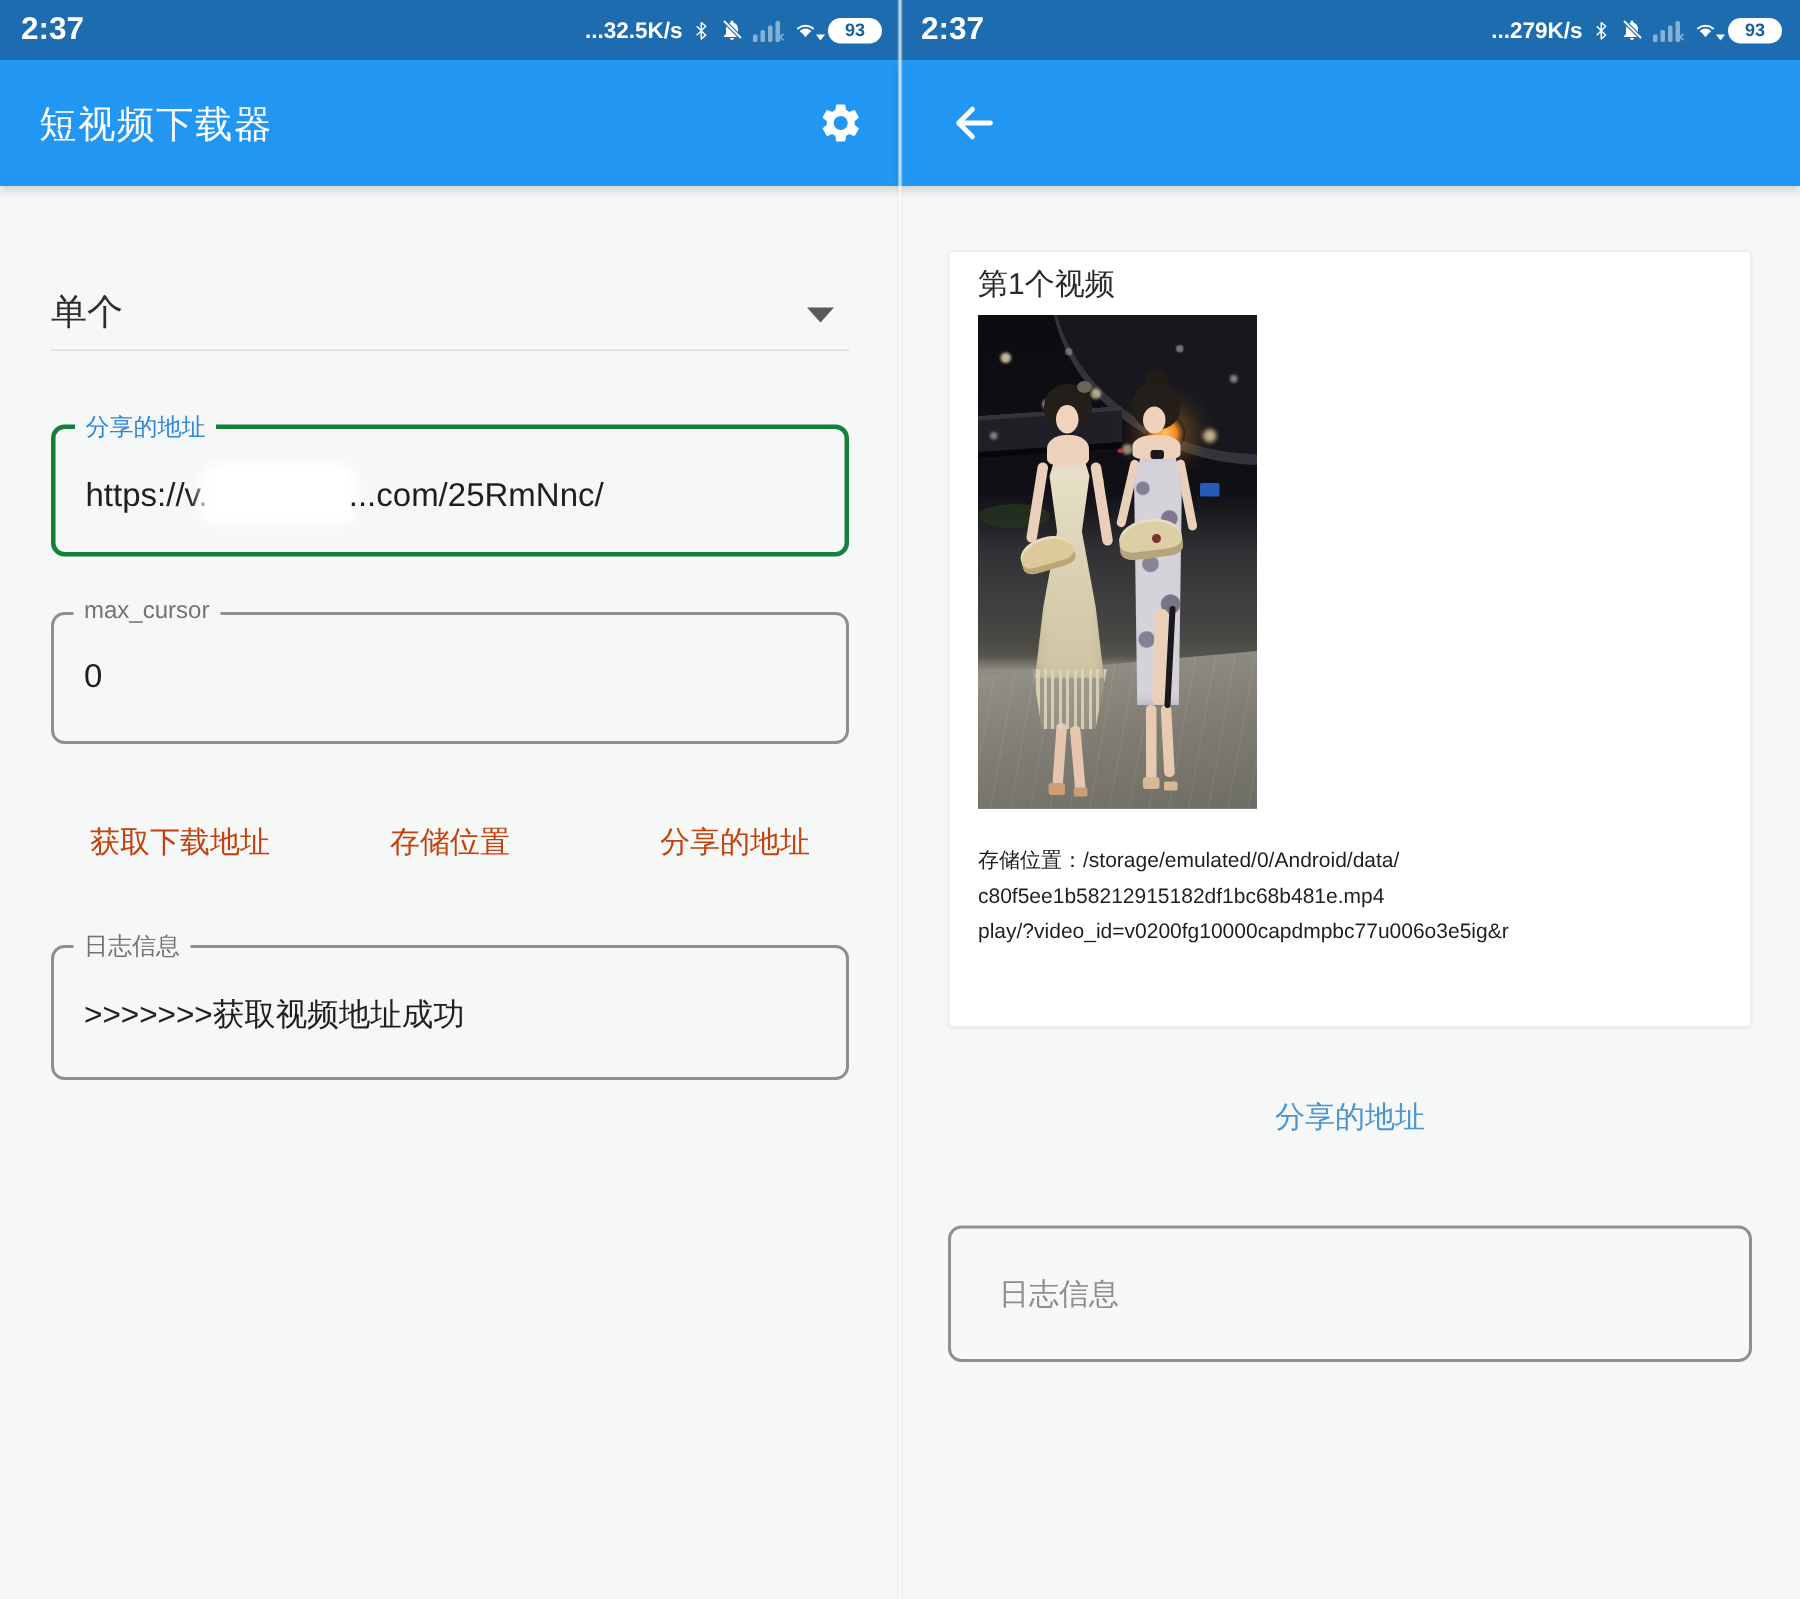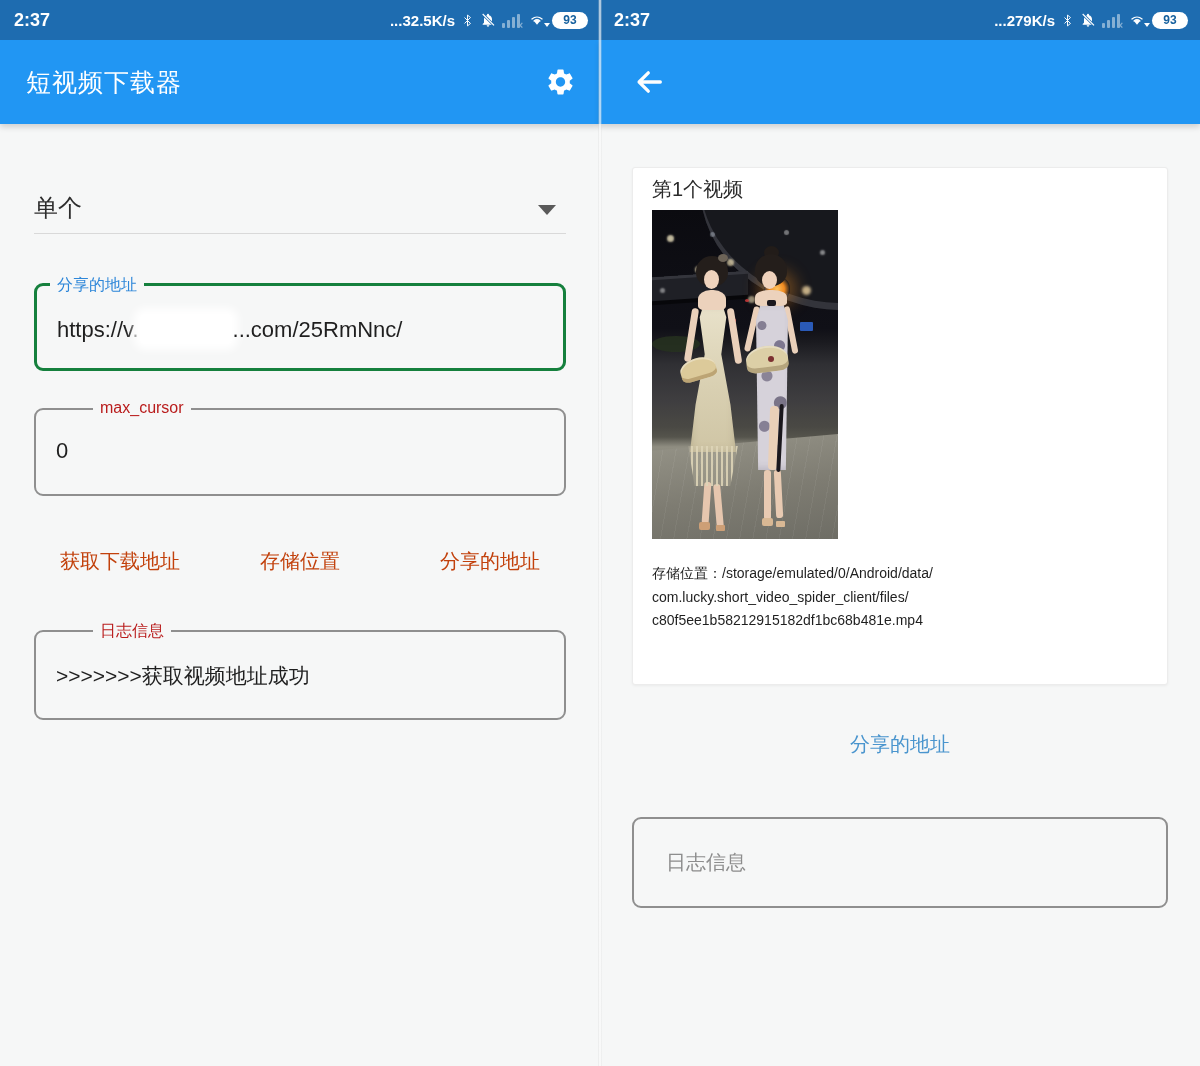--- a/index.html
+++ b/index.html
@@ -9,21 +9,21 @@
     font-family:"Liberation Sans","DejaVu Sans",sans-serif; color:#212121;
   }
   .screen { position:absolute; top:0; width:600px; height:1066px; background:#f6f7f7; }
   #screen-left { left:0; } #screen-right { left:600px; }
   .seam { position:absolute; left:598px; top:0; width:4px; height:1066px; z-index:60;
     background:linear-gradient(90deg, rgba(0,0,0,.06), rgba(255,255,255,.85), rgba(0,0,0,.05)); pointer-events:none; }
 
   
   .statusbar { position:absolute; top:0; left:0; right:0; height:40px; background:#1e6cb0; color:#fff;
     display:flex; align-items:center; justify-content:space-between; padding:0 12px 0 14px; z-index:5; }
-  .sb-time { font-size:18px; font-weight:bold; }
+  .sb-time { font-size:21px; font-weight:bold; }
   .sb-right { display:flex; align-items:center; gap:6px; }
   .sb-speed { font-size:15px; font-weight:bold; }
   .sb-icon { display:inline-flex; align-items:center; }
   .signal-bars { display:inline-flex; align-items:flex-end; gap:2px; position:relative; opacity:.55; width:20px; height:15px; }
   .signal-bars i { display:block; width:3px; background:#dce8f2; border-radius:1px; }
   .sb-x { position:absolute; right:-1px; bottom:-3px; font-size:10px; color:#d7e5f0; font-weight:bold; }
   .wifi-wrap { position:relative; }
   .wifi-tick { position:absolute; right:-4px; bottom:1px; width:0; height:0;
     border-left:3px solid transparent; border-right:3px solid transparent; border-top:4px solid #fff; }
   .battery { min-width:36px; height:17px; background:#fff; border-radius:9px; color:#15609e;
@@ -41,21 +41,21 @@
     border-bottom:1px solid #d9d9d9; font-size:24px; color:#2d2d2d; cursor:pointer; }
   .spinner-caret { position:absolute; right:10px; top:13px; width:0; height:0;
     border-left:9px solid transparent; border-right:9px solid transparent; border-top:10px solid #5a5a5a; }
 
   .field { position:absolute; left:34px; width:532px; border-radius:9px; background:transparent; }
   .field-label { position:absolute; top:-11px; left:13px; background:#f6f7f7; padding:0 7px; font-size:16px; white-space:nowrap; }
   .field-value { position:absolute; left:20px; top:28px; font-size:22px; color:#1f1f1f; white-space:nowrap; }
   #url-field { top:283px; height:88px; border:3px solid #15803d; }
   #url-field .field-label { color:#2e87d9; }
   #cursor-field { top:408px; height:88px; border:2px solid #8f8f8f; }
-  #cursor-field .field-label, #log-field .field-label { color:#b91c1c;margin-left:44px; }
+  #cursor-field .field-label, #log-field .field-label { color:#737373; }
   #log-field { top:630px; height:90px; border:2px solid #8f8f8f; }
   #log-field .field-value { font-size:21px; top:30px; }
   .censor { display:inline-block; vertical-align:-7px; width:92px; height:30px; margin:0 1px;
     background:#fff; border-radius:5px; box-shadow:0 0 9px 6px rgba(255,255,255,.97); }
 
   .text-btn { position:absolute; top:548px; font-size:20px; color:#c2410c; cursor:pointer; white-space:nowrap; }
   #btn-get { left:60px; } #btn-download { left:50%; transform:translateX(-50%); } #btn-clear { left:440px; }
 
   
   .card { position:absolute; left:32px; top:167px; width:536px; height:518px; background:#fff;
@@ -301,22 +301,22 @@
       <div class="rw-bow"></div>
       <div class="rw-fan"></div>
       <div class="rw-fanmark"></div>
       <div class="rw-bun"></div>
       <div class="rw-hair"></div>
       <div class="rw-face"></div>
     </div>
 
     <div class="card-info">
       <div>存储位置：/storage/emulated/0/Android/data/</div>
-      <div>com.lucky.short_video_spider_client/files/</div>
       <div>c80f5ee1b58212915182df1bc68b481e.mp4</div>
+      <div>play/?video_id=v0200fg10000capdmpbc77u006o3e5ig&amp;r</div>
     </div>
   </div>
 
   <div class="start-btn">分享的地址</div>
 
   <div class="log-box">
     <span class="ph">日志信息</span>
   </div>
 </div>
 

